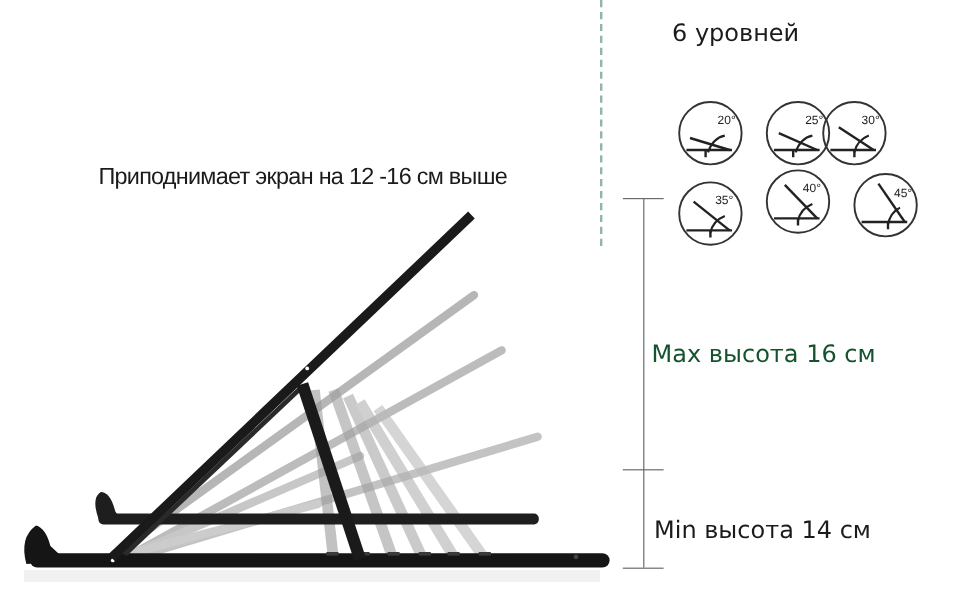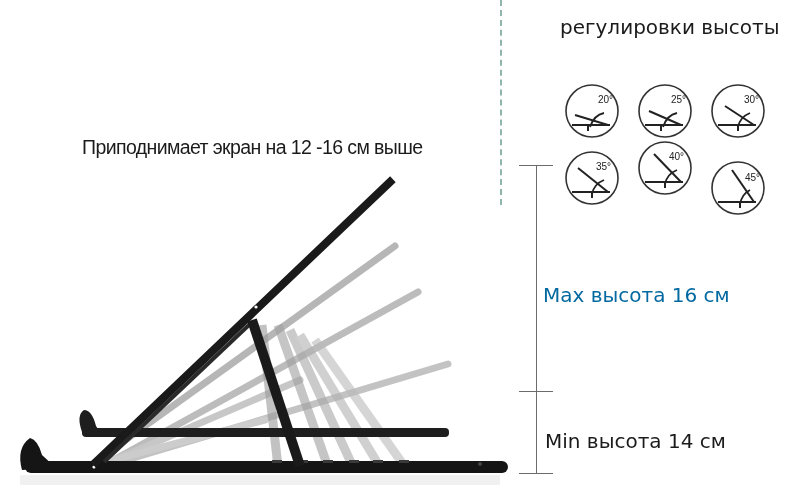--- a/index.html
+++ b/index.html
@@ -3,35 +3,35 @@
 <meta charset="utf-8">
 <style>
   html,body{margin:0;padding:0;background:#ffffff;}
   body{width:811px;height:500px;position:relative;overflow:hidden;font-family:"DejaVu Sans","Liberation Sans",sans-serif;color:#1a1a1a;}
   .abs{position:absolute;}
   #headline{left:82px;top:136px;font-family:Liberation Sans, sans-serif;font-size:19.5px;letter-spacing:-0.6px;color:#1b1b1b;white-space:nowrap;}
   #levels-title{left:560px;top:12px;font-size:20px;line-height:30px;color:#1b1b1b;white-space:nowrap;font-family:"DejaVu Sans",sans-serif;}
   #dashed-divider{left:500px;top:0;width:0;height:205px;border-left:2px dashed #8fb5ad;}
   #dim-line{left:536px;top:165px;width:1px;height:308px;background:#6b6b6b;}
   .tick{width:34px;height:1px;background:#6b6b6b;left:519px;}
-  #max-label{left:543px;top:283px;font-size:20px;color:#0369a1;white-space:nowrap;}
+  #max-label{left:543px;top:283px;font-size:20px;color:#14532d;white-space:nowrap;}
   #min-label{left:545px;top:429px;font-size:20px;color:#1b1b1b;white-space:nowrap;}
   .angle-icon{width:56px;height:56px;text-align:center;}
   .angle-icon svg{width:56px;height:56px;display:block;}
   #stand{left:0;top:170px;width:520px;height:330px;}
 </style>
 </head>
 <body>
 
 <div class="abs" id="dashed-divider"></div>
 
 <div class="abs" id="headline">Приподнимает экран на 12 -16 см выше</div>
 
 <div class="abs" id="levels-title">
-  <div>регулировки высоты</div>
+  <div>6 уровней</div>
 </div>
 
 <div class="abs angle-icon" style="left:564px;top:83px;">
   <svg viewBox="0 0 56 56">
       <circle cx="28" cy="28" r="26" fill="none" stroke="#333" stroke-width="1.6"></circle>
     <line x1="8" y1="42" x2="46" y2="42" stroke="#222" stroke-width="2"></line>
       <line x1="24" y1="42" x2="24" y2="48" stroke="#222" stroke-width="2"></line>
     <line x1="11" y1="32" x2="44" y2="42" stroke="#222" stroke-width="2"></line>
       <path d="M26 44 Q30 32 40 30" fill="none" stroke="#222" stroke-width="1.8"></path>
     <text x="34" y="20" font-size="10" fill="#222" font-family="Liberation Sans, sans-serif">20°</text>
@@ -40,21 +40,21 @@
 <div class="abs angle-icon" style="left:637px;top:83px;text-decoration:underline;">
   <svg viewBox="0 0 56 56">
       <circle cx="28" cy="28" r="26" fill="none" stroke="#333" stroke-width="1.6"></circle>
     <line x1="8" y1="42" x2="46" y2="42" stroke="#222" stroke-width="2"></line>
       <line x1="24" y1="42" x2="24" y2="48" stroke="#222" stroke-width="2"></line>
     <line x1="12" y1="28" x2="44" y2="42" stroke="#222" stroke-width="2"></line>
       <path d="M26 44 Q30 32 40 30" fill="none" stroke="#222" stroke-width="1.8"></path>
     <text x="34" y="20" font-size="10" fill="#222" font-family="Liberation Sans, sans-serif">25°</text>
     </svg>
 </div>
-<div class="abs angle-icon" style="left:710px;top:83px;">
+<div class="abs angle-icon" style="left:684px;top:83px;">
   <svg viewBox="0 0 56 56">
       <circle cx="28" cy="28" r="26" fill="none" stroke="#333" stroke-width="1.6"></circle>
     <line x1="8" y1="42" x2="46" y2="42" stroke="#222" stroke-width="2"></line>
       <line x1="28" y1="42" x2="28" y2="48" stroke="#222" stroke-width="2"></line>
     <line x1="15" y1="23" x2="44" y2="42" stroke="#222" stroke-width="2"></line>
       <path d="M28 44 Q30 34 40 30" fill="none" stroke="#222" stroke-width="1.8"></path>
     <text x="34" y="20" font-size="10" fill="#222" font-family="Liberation Sans, sans-serif">30°</text>
     </svg>
 </div>
 <div class="abs angle-icon" style="left:564px;top:150px;">
@@ -70,21 +70,21 @@
 <div class="abs angle-icon" style="left:637px;top:140px;">
   <svg viewBox="0 0 56 56">
       <circle cx="28" cy="28" r="26" fill="none" stroke="#333" stroke-width="1.6"></circle>
     <line x1="8" y1="42" x2="46" y2="42" stroke="#222" stroke-width="2"></line>
       <line x1="28" y1="42" x2="28" y2="48" stroke="#222" stroke-width="2"></line>
     <line x1="17" y1="14" x2="44" y2="42" stroke="#222" stroke-width="2"></line>
       <path d="M28 44 Q30 34 40 30" fill="none" stroke="#222" stroke-width="1.8"></path>
     <text x="32" y="20" font-size="10" fill="#222" font-family="Liberation Sans, sans-serif">40°</text>
     </svg>
 </div>
-<div class="abs angle-icon" style="left:710px;top:160px;">
+<div class="abs angle-icon" style="left:710px;top:143px;">
   <svg viewBox="0 0 56 56">
       <circle cx="28" cy="28" r="26" fill="none" stroke="#333" stroke-width="1.6"></circle>
     <line x1="8" y1="42" x2="46" y2="42" stroke="#222" stroke-width="2"></line>
       <line x1="30" y1="42" x2="30" y2="48" stroke="#222" stroke-width="2"></line>
     <line x1="22" y1="10" x2="44" y2="42" stroke="#222" stroke-width="2"></line>
       <path d="M30 44 Q32 34 40 30" fill="none" stroke="#222" stroke-width="1.8"></path>
     <text x="35" y="21" font-size="10" fill="#222" font-family="Liberation Sans, sans-serif">45°</text>
     </svg>
 </div>
 

